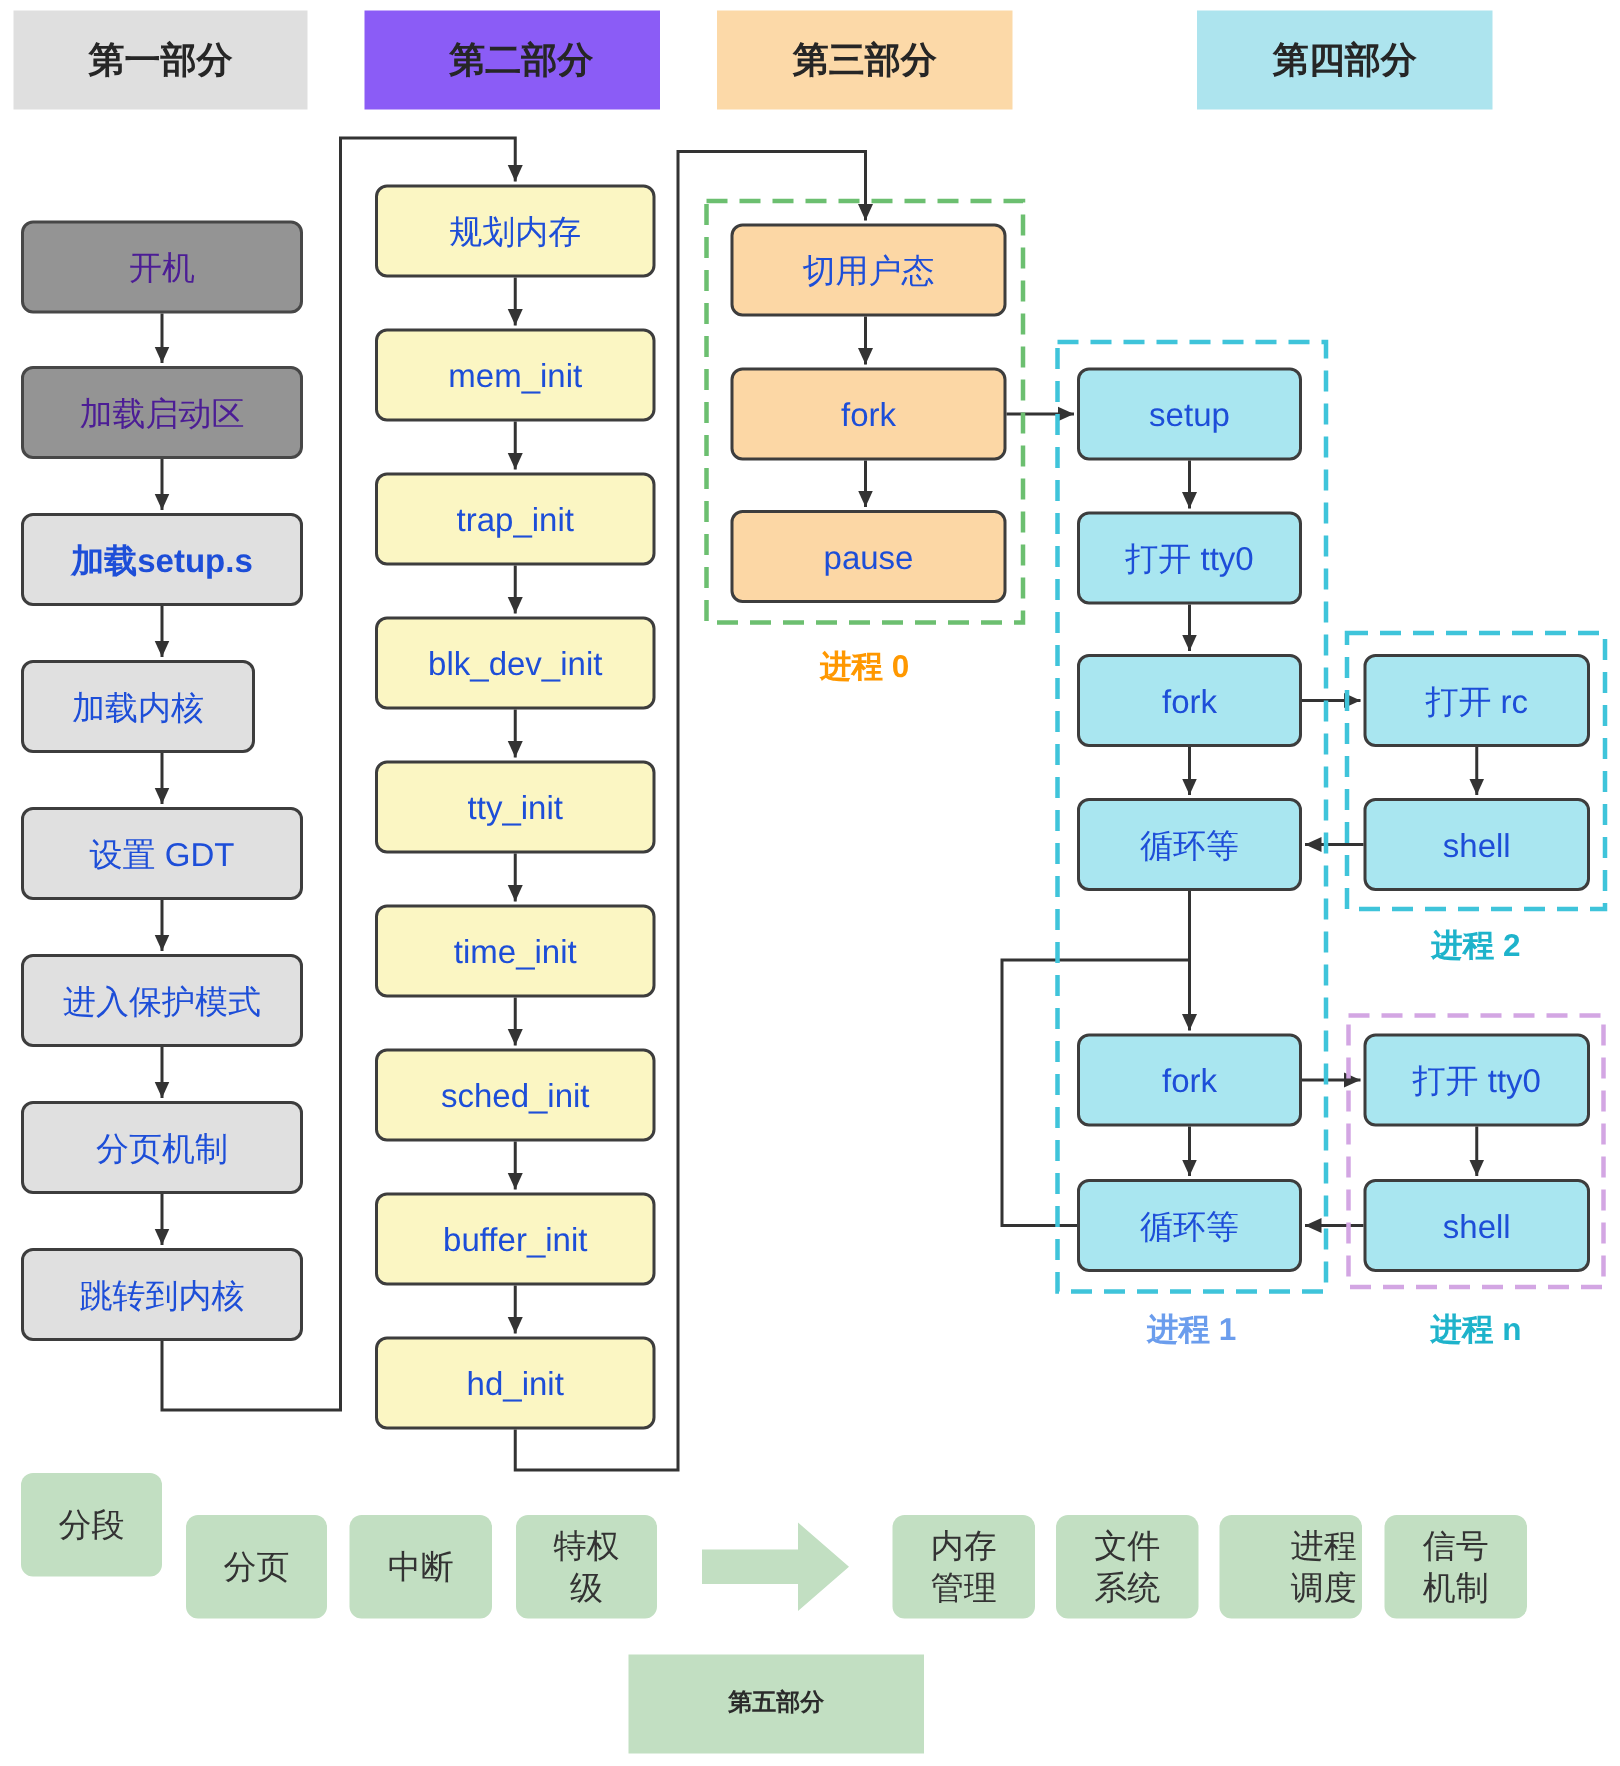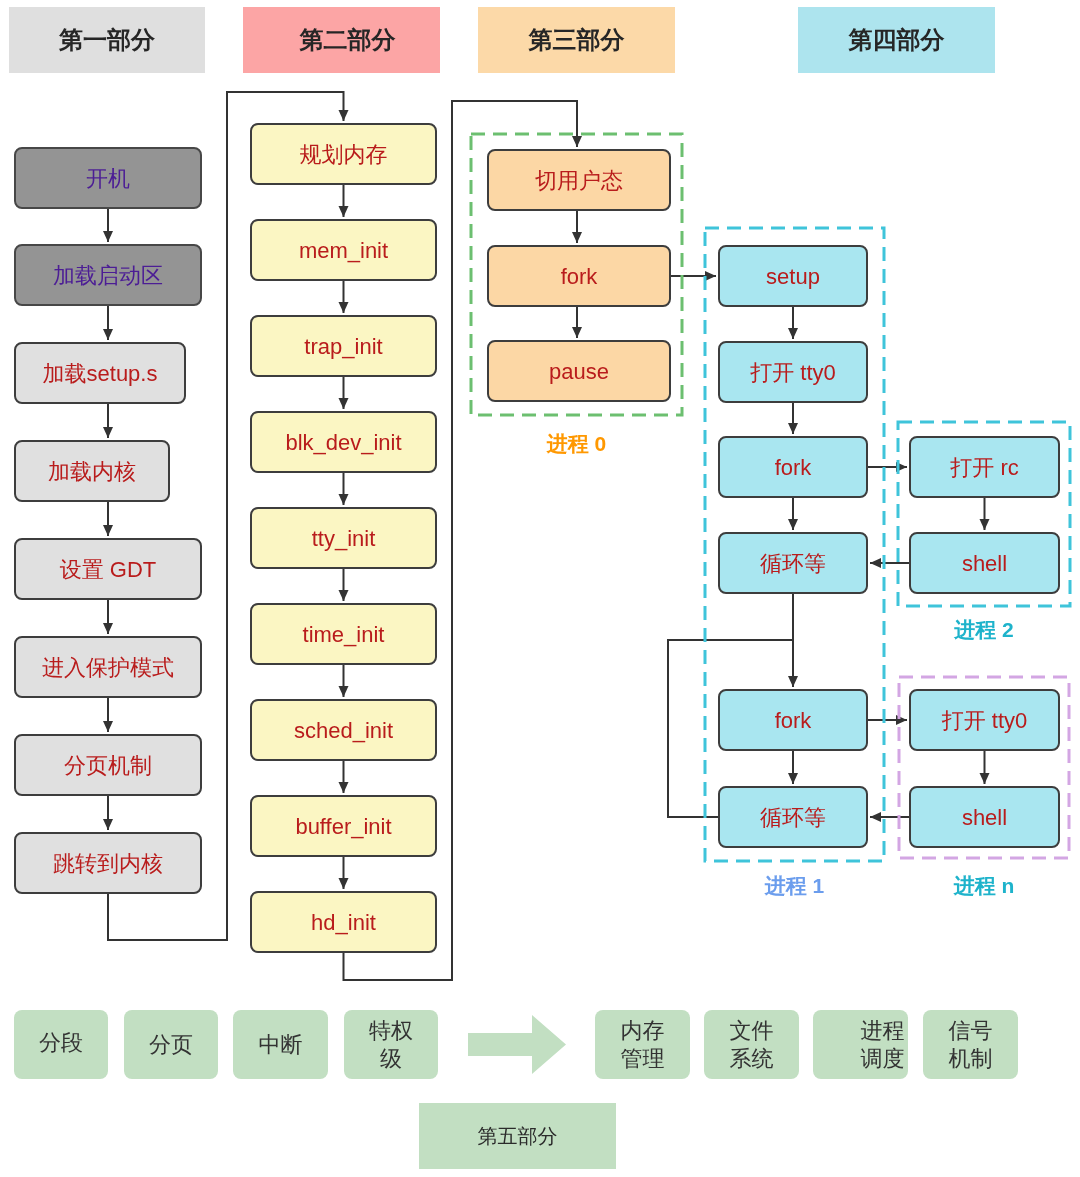--- a/index.html
+++ b/index.html
@@ -8,36 +8,36 @@
     font-family:"Liberation Sans",sans-serif;color:#333333;
   }
   .wires{position:absolute;left:0;top:0;width:1080px;height:1177px;}
   .hdr{
     position:absolute;display:flex;align-items:center;justify-content:center;
     font-size:24px;font-weight:700;color:#262626;box-sizing:border-box;
   }
   .node{
     position:absolute;display:flex;align-items:center;justify-content:center;
     box-sizing:border-box;border:2px solid #3d3d3d;border-radius:8px;
-    font-size:22px;color:#b91c1c;white-space:pre-line;text-align:center;line-height:27px;
+    font-size:22px;color:#1d4ed8;white-space:pre-line;text-align:center;line-height:27px;
   }
   .node.dark{background:#949494;color:#4c1d95;border-color:#474747;}
   .node.light{background:#e0e0e0;}
   .node.yellow{background:#fbf6c3;}
   .node.orange{background:#fcd7a5;}
   .node.cyan{background:#a9e6f0;}
   .plabel{
     position:absolute;text-align:center;font-size:21px;font-weight:700;
   }
   .gbox{
     position:absolute;display:flex;align-items:center;justify-content:center;
     background:#c2dfc2;border-radius:8px;box-sizing:border-box;
     font-size:22px;color:#333333;white-space:pre-line;text-align:center;line-height:28px;
   }
-  .gbox.sq{border-radius:0;font-size:20px;font-weight:400;color:#2b2b2b;text-align:center;}
+  .gbox.sq{border-radius:0;font-size:16px;font-weight:700;color:#2b2b2b;text-align:center;}
 </style>
 </head>
 <body>
 
 <div class="canvas">
 
   <svg class="wires" width="1080" height="1177" viewBox="0 0 1080 1177">
     <defs>
       <marker id="ah" viewBox="0 0 12 12" refX="11" refY="6" markerWidth="12" markerHeight="12" markerUnits="userSpaceOnUse" orient="auto">
         <path d="M0,1 L11,6 L0,11 Z" fill="#333333"></path>
@@ -97,27 +97,27 @@
 
     <rect x="471" y="134" width="211" height="281" fill="none" stroke="#6cbf70" stroke-width="3" stroke-dasharray="14 8"></rect>
     <rect x="705" y="228" width="179" height="633" fill="none" stroke="#3fc4da" stroke-width="3" stroke-dasharray="14 8"></rect>
     <rect x="898" y="422" width="172" height="184" fill="none" stroke="#3fc4da" stroke-width="3" stroke-dasharray="14 8"></rect>
     <rect x="899" y="677" width="170" height="181" fill="none" stroke="#d3a6e3" stroke-width="3" stroke-dasharray="14 8"></rect>
 
     <path d="M468,1033 L532,1033 L532,1015 L566,1044.5 L532,1074 L532,1056 L468,1056 Z" fill="#c2dfc2"></path>
   </svg>
 
   <div class="hdr" style="left:9px;top:7px;width:196px;height:66px;background:#dfdfdf;">第一部分</div>
-  <div class="hdr" style="left:243px;top:7px;width:197px;height:66px;background:#fca5a5;padding-left:12px;">第二部分</div>
+  <div class="hdr" style="left:243px;top:7px;width:197px;height:66px;background:#8b5cf6;padding-left:12px;">第二部分</div>
   <div class="hdr" style="left:478px;top:7px;width:197px;height:66px;background:#fcd9a8;">第三部分</div>
   <div class="hdr" style="left:798px;top:7px;width:197px;height:66px;background:#ade4ee;">第四部分</div>
 
   <div class="node dark" style="left:14px;top:147px;width:188px;height:62px;">开机</div>
   <div class="node dark" style="left:14px;top:244px;width:188px;height:62px;">加载启动区</div>
-  <div class="node light" style="left:14px;top:342px;width:172px;height:62px;">加载setup.s</div>
+  <div class="node light" style="left:14px;top:342px;width:188px;height:62px;font-weight:bold;">加载setup.s</div>
   <div class="node light" style="left:14px;top:440px;width:156px;height:62px;text-align:center;">加载内核</div>
   <div class="node light" style="left:14px;top:538px;width:188px;height:62px;">设置 GDT</div>
   <div class="node light" style="left:14px;top:636px;width:188px;height:62px;">进入保护模式</div>
   <div class="node light" style="left:14px;top:734px;width:188px;height:62px;">分页机制</div>
   <div class="node light" style="left:14px;top:832px;width:188px;height:62px;">跳转到内核</div>
 
   <div class="node yellow" style="left:250px;top:123px;width:187px;height:62px;">规划内存</div>
   <div class="node yellow" style="left:250px;top:219px;width:187px;height:62px;">mem_init</div>
   <div class="node yellow" style="left:250px;top:315px;width:187px;height:62px;">trap_init</div>
   <div class="node yellow" style="left:250px;top:411px;width:187px;height:62px;">blk_dev_init</div>
@@ -141,21 +141,21 @@
   <div class="plabel" style="left:705px;top:872px;width:179px;color:#6b9ded;">进程 1</div>
 
   <div class="node cyan" style="left:909px;top:436px;width:151px;height:62px;">打开 rc</div>
   <div class="node cyan" style="left:909px;top:532px;width:151px;height:62px;">shell</div>
   <div class="plabel" style="left:898px;top:616px;width:172px;color:#1eb3cb;">进程 2</div>
 
   <div class="node cyan" style="left:909px;top:689px;width:151px;height:62px;">打开 tty0</div>
   <div class="node cyan" style="left:909px;top:786px;width:151px;height:62px;">shell</div>
   <div class="plabel" style="left:899px;top:872px;width:170px;color:#1eb3cb;">进程 n</div>
 
-  <div class="gbox" style="left:14px;top:1010px;width:94px;height:69px;font-family:Liberation Mono, monospace;">分段</div>
+  <div class="gbox" style="left:14px;top:982px;width:94px;height:69px;">分段</div>
   <div class="gbox" style="left:124px;top:1010px;width:94px;height:69px;">分页</div>
   <div class="gbox" style="left:233px;top:1010px;width:95px;height:69px;">中断</div>
   <div class="gbox" style="left:344px;top:1010px;width:94px;height:69px;">特权
 级</div>
   <div class="gbox" style="left:595px;top:1010px;width:95px;height:69px;">内存
 管理</div>
   <div class="gbox" style="left:704px;top:1010px;width:95px;height:69px;">文件
 系统</div>
   <div class="gbox" style="left:813px;top:1010px;width:95px;height:69px;padding-left:44px;">进程
 调度</div>

